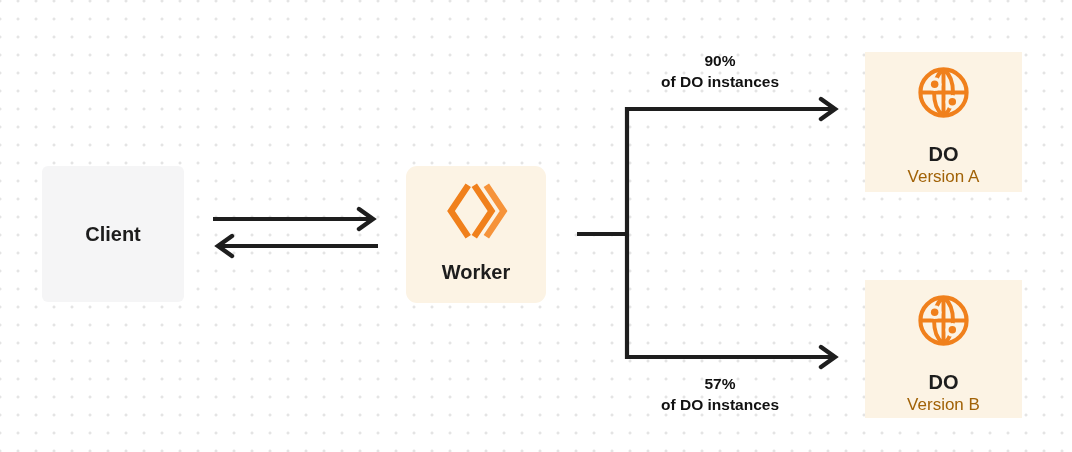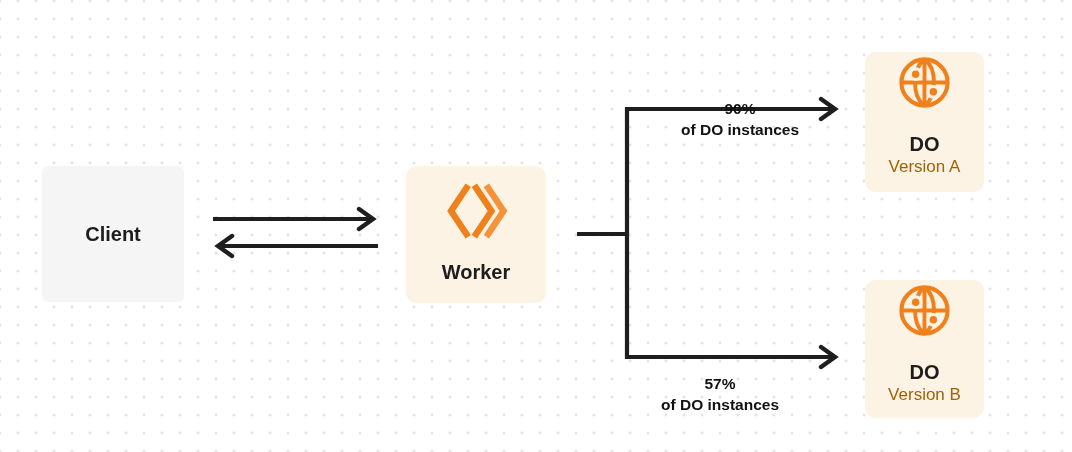--- a/index.html
+++ b/index.html
@@ -25,35 +25,35 @@
   .worker-node {
     left: 406px; top: 166px; width: 140px; height: 137px;
     background: #fcf3e4; border-radius: 11px;
     padding-top: 14px;
   }
   .worker-node .node-label {
     font-size: 20px; font-weight: bold; color: #1d1d1d;
     margin-top: 18px; line-height: 24px;
   }
   .do-node {
-    width: 119px; height: 140px; left: 865px;
-    background: #fcf3e4; border-radius: 11px;
-    padding-top: 3px;
+    width: 157px; height: 140px; left: 865px;
+    background: #fcf3e4; border-radius: 0;
+    padding-top: 13px;
   }
   .do-node-a { top: 52px; }
   .do-node-b { top: 280px; height: 138px; }
   .do-title { font-size: 20px; font-weight: bold; color: #1d1d1d; margin-top: 23px; line-height: 23px; }
   .do-subtitle { font-size: 17px; font-weight: normal; color: #a16207; line-height: 22px; }
   .edge-label {
     position: absolute; transform: translateX(-50%);
     text-align: center; color: #111111;
     font-size: 15.5px; font-weight: bold; line-height: 21px;
     white-space: nowrap;
   }
-  .edge-label-top { left: 740px; top: 50px; margin-top: 48px; }
+  .edge-label-top { left: 720px; top: 50px; }
   .edge-label-bottom { left: 720px; top: 373px; }
   .icon-svg { display: block; }
 </style>
 </head>
 <body>
 
 <div class="canvas">
 
   <svg class="edges-layer" width="1072" height="452" viewBox="0 0 1072 452">
     <defs>

